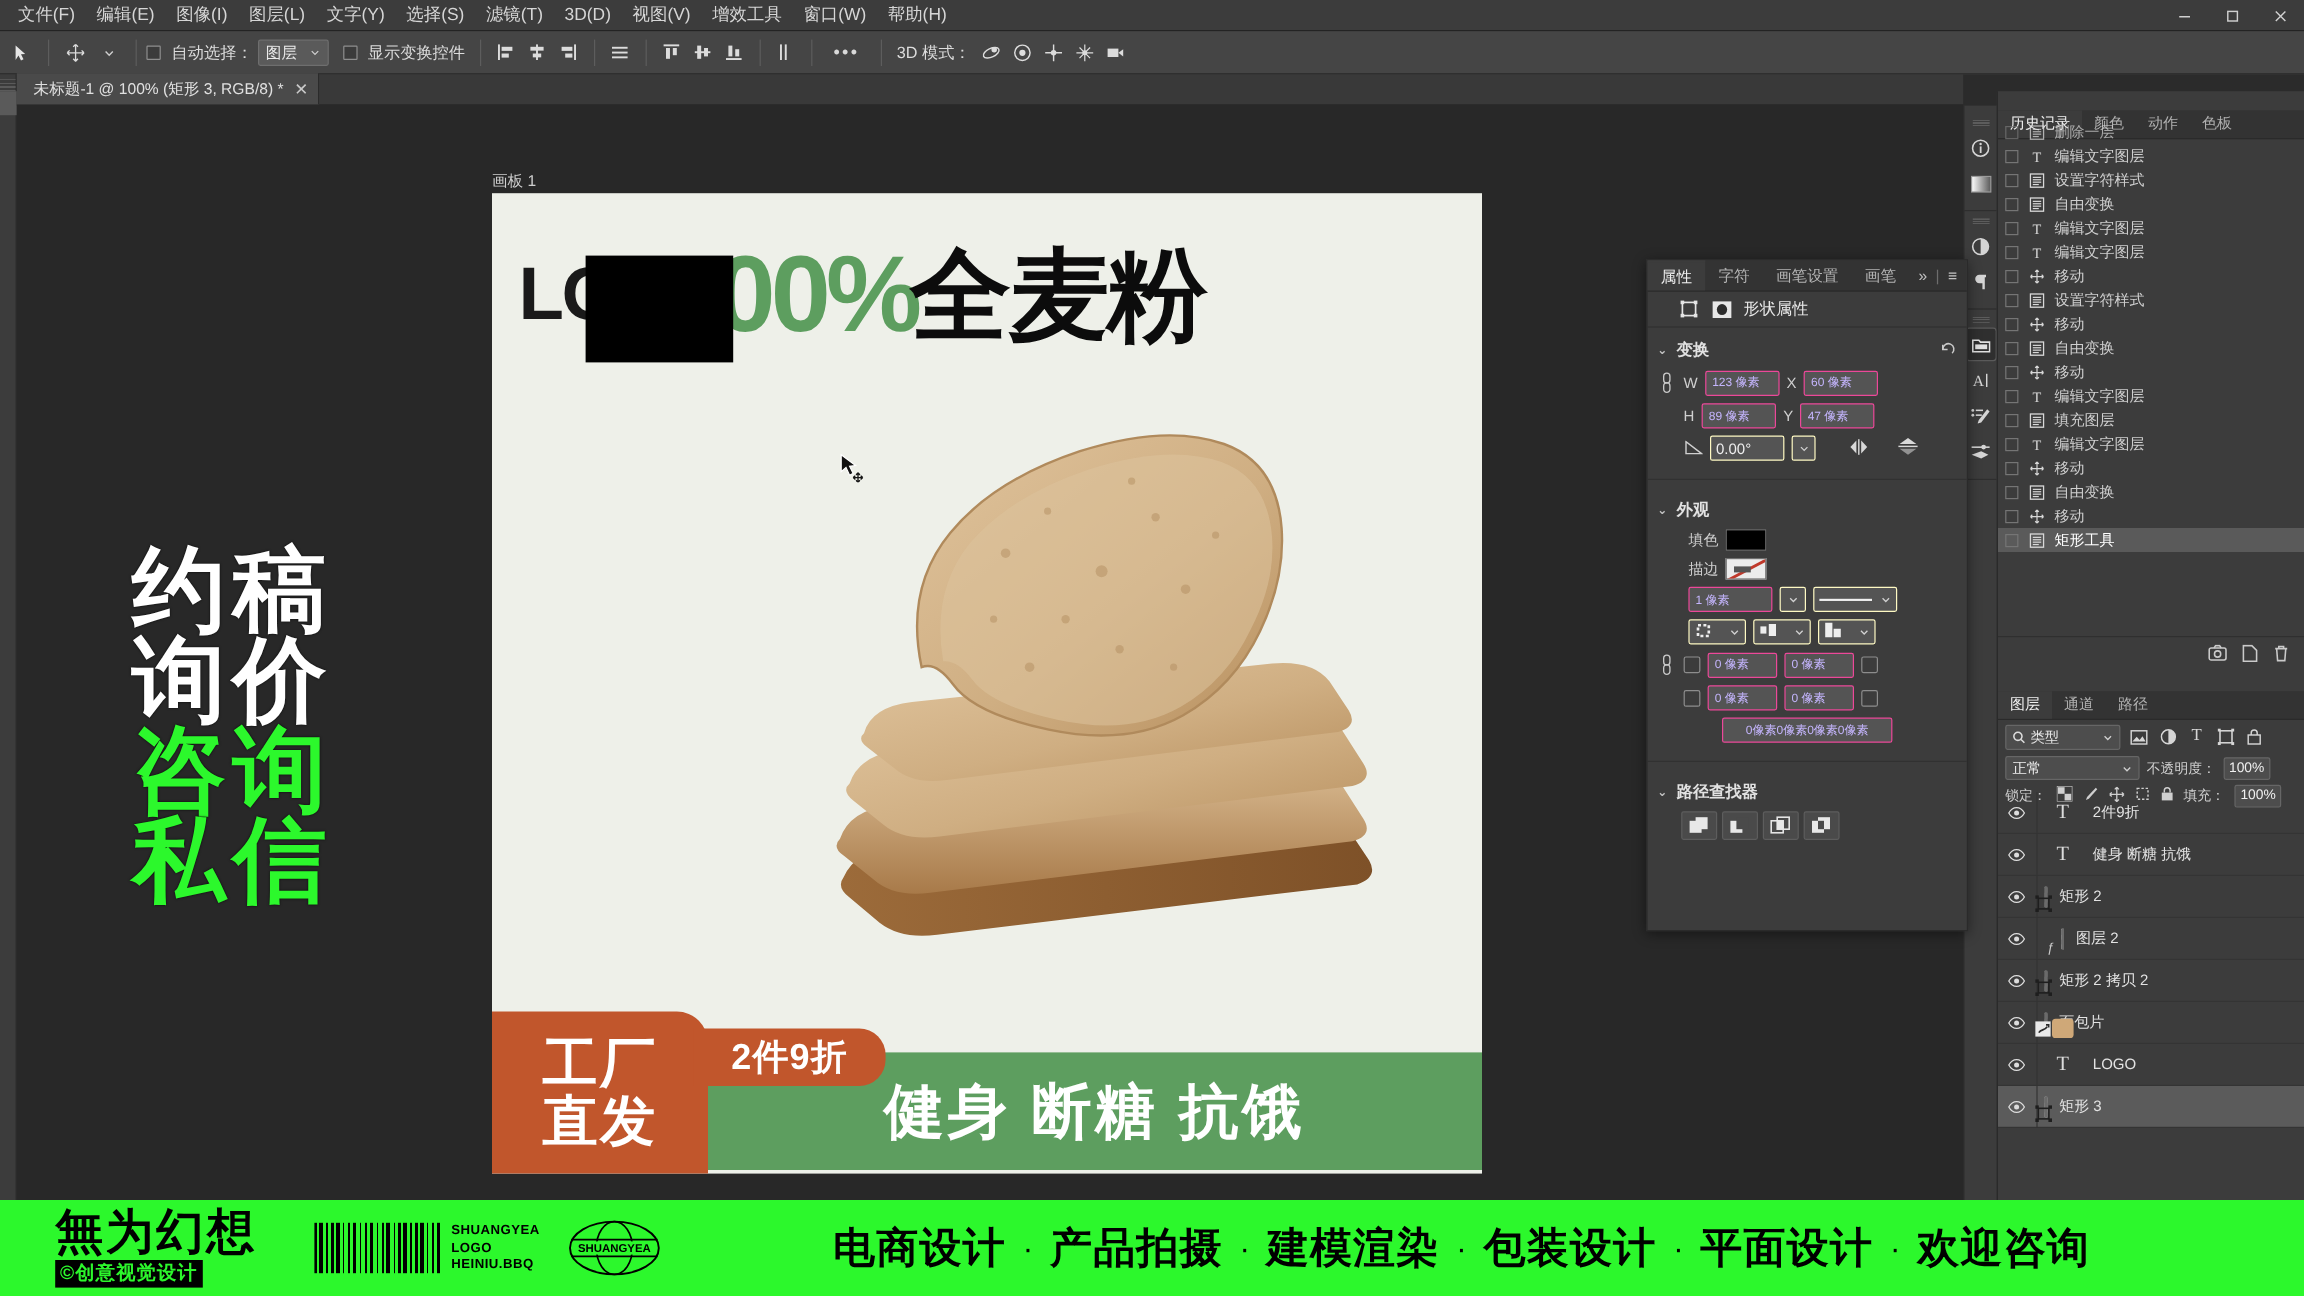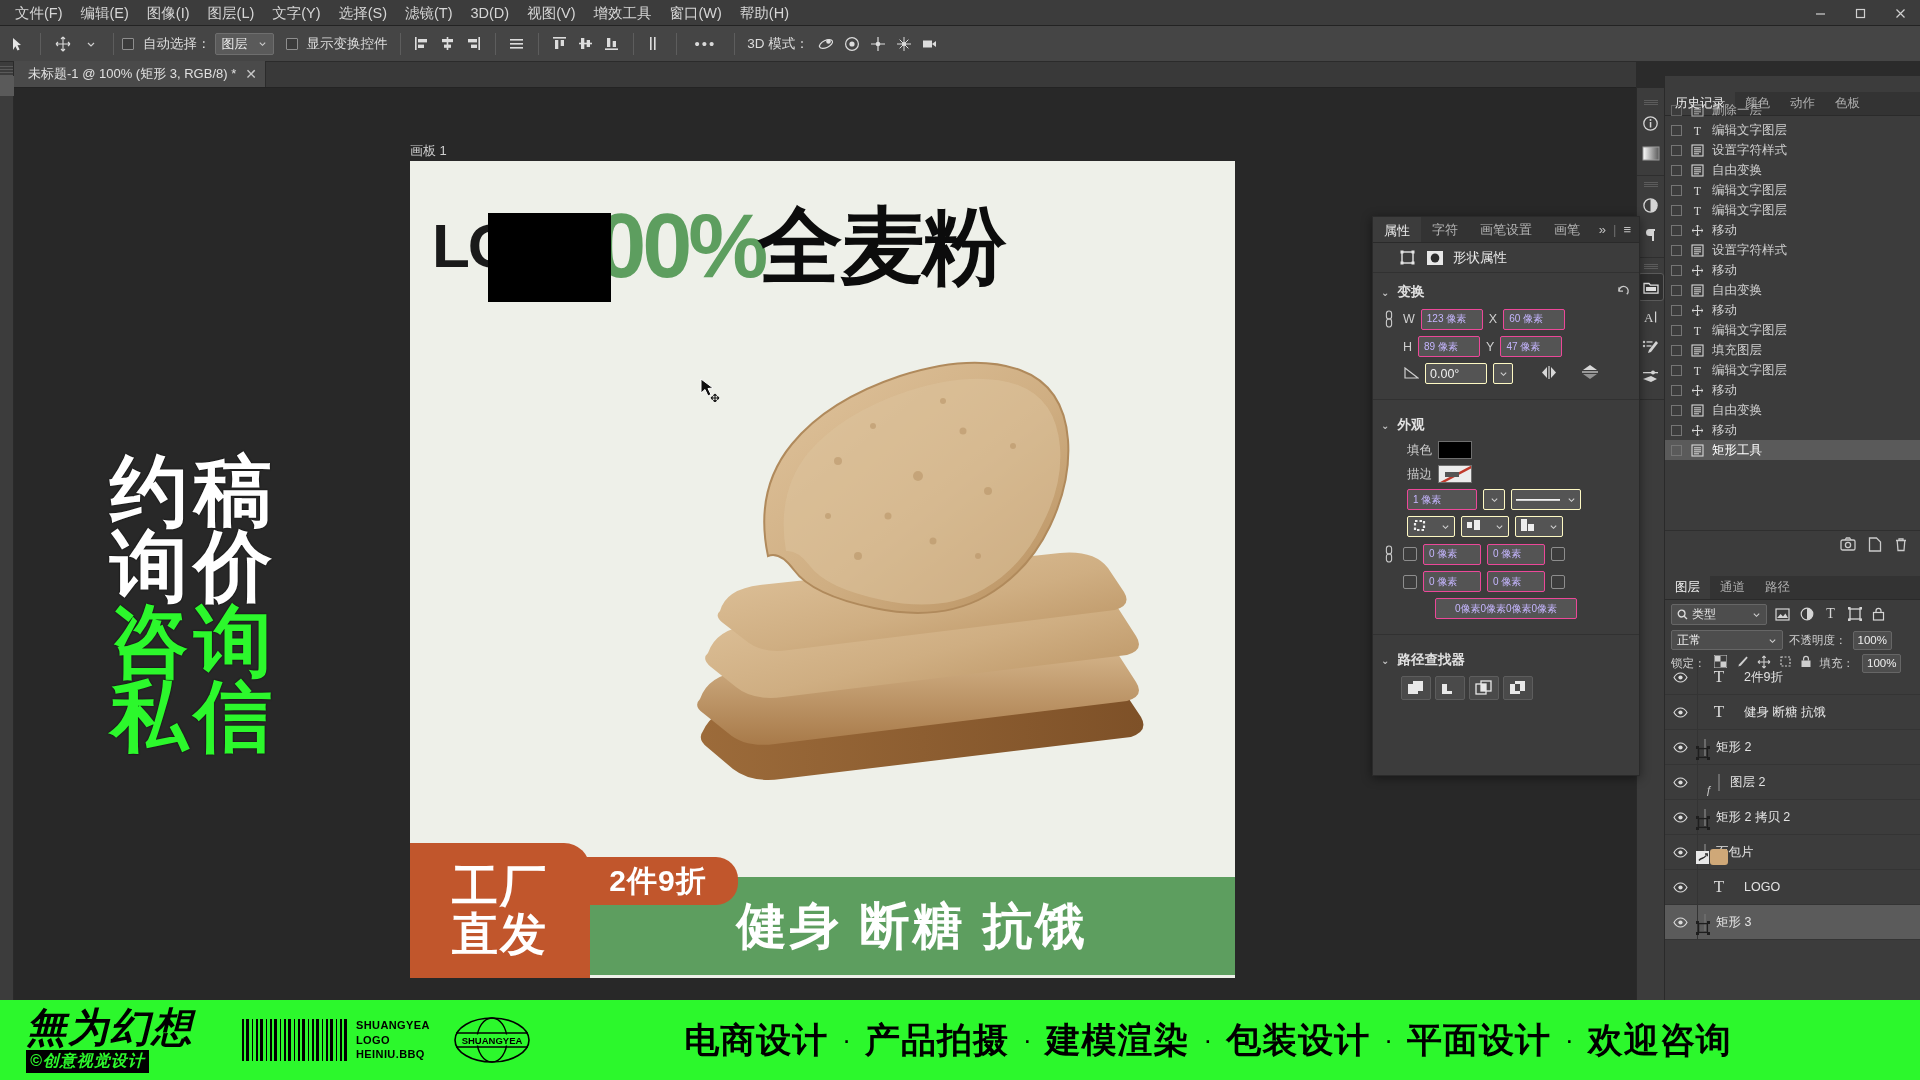--- a/index.html
+++ b/index.html
@@ -182,21 +182,21 @@
   #wm-left { position:absolute; left:44px; top:455px; width:300px; text-align:center;
     line-height:.96;font-family:Liberation Serif, serif; }
   #wm-left div { font-size:78px; font-weight:bold; letter-spacing:6px;
     text-shadow:0 0 2px rgba(0,0,0,.9); }
   .wm-w { color:#ffffff; }
   .wm-g { color:#2cf82c; }
 
   
   #bottombar { position:absolute; left:0; bottom:0; width:1920px; height:80px;
     background:#2cf82c; display:flex; align-items:center; }
-  #bb-brand { margin-left:26px; width:190px;font-style:italic; }
+  #bb-brand { margin-left:46px; width:190px; }
   #bb-brand .b1 { font-size:40px; font-weight:bold; color:#000; letter-spacing:2px; line-height:1; }
   #bb-brand .b2 { display:inline-block; margin-top:3px; background:#000; color:#2cf82c;
     font-size:16px; font-weight:bold; padding:1px 4px; letter-spacing:1px; }
   #bb-barcode { margin-left:26px; display:flex; align-items:center; gap:9px; }
   .bars { width:105px; height:42px;
     background:repeating-linear-gradient(to right,#000 0 2px,transparent 2px 4px,#000 4px 7px,transparent 7px 10px,#000 10px 11px,transparent 11px 14px); }
   #bb-barcode .bctext { font-size:11px; font-weight:bold; color:#000; line-height:1.35; letter-spacing:.4px; }
   #bb-globe { margin-left:22px; width:80px; height:54px; display:flex; align-items:center; justify-content:center; }
   #bb-services { flex:1; display:flex; align-items:center; justify-content:center; gap:14px;
     margin-right:36px; }

